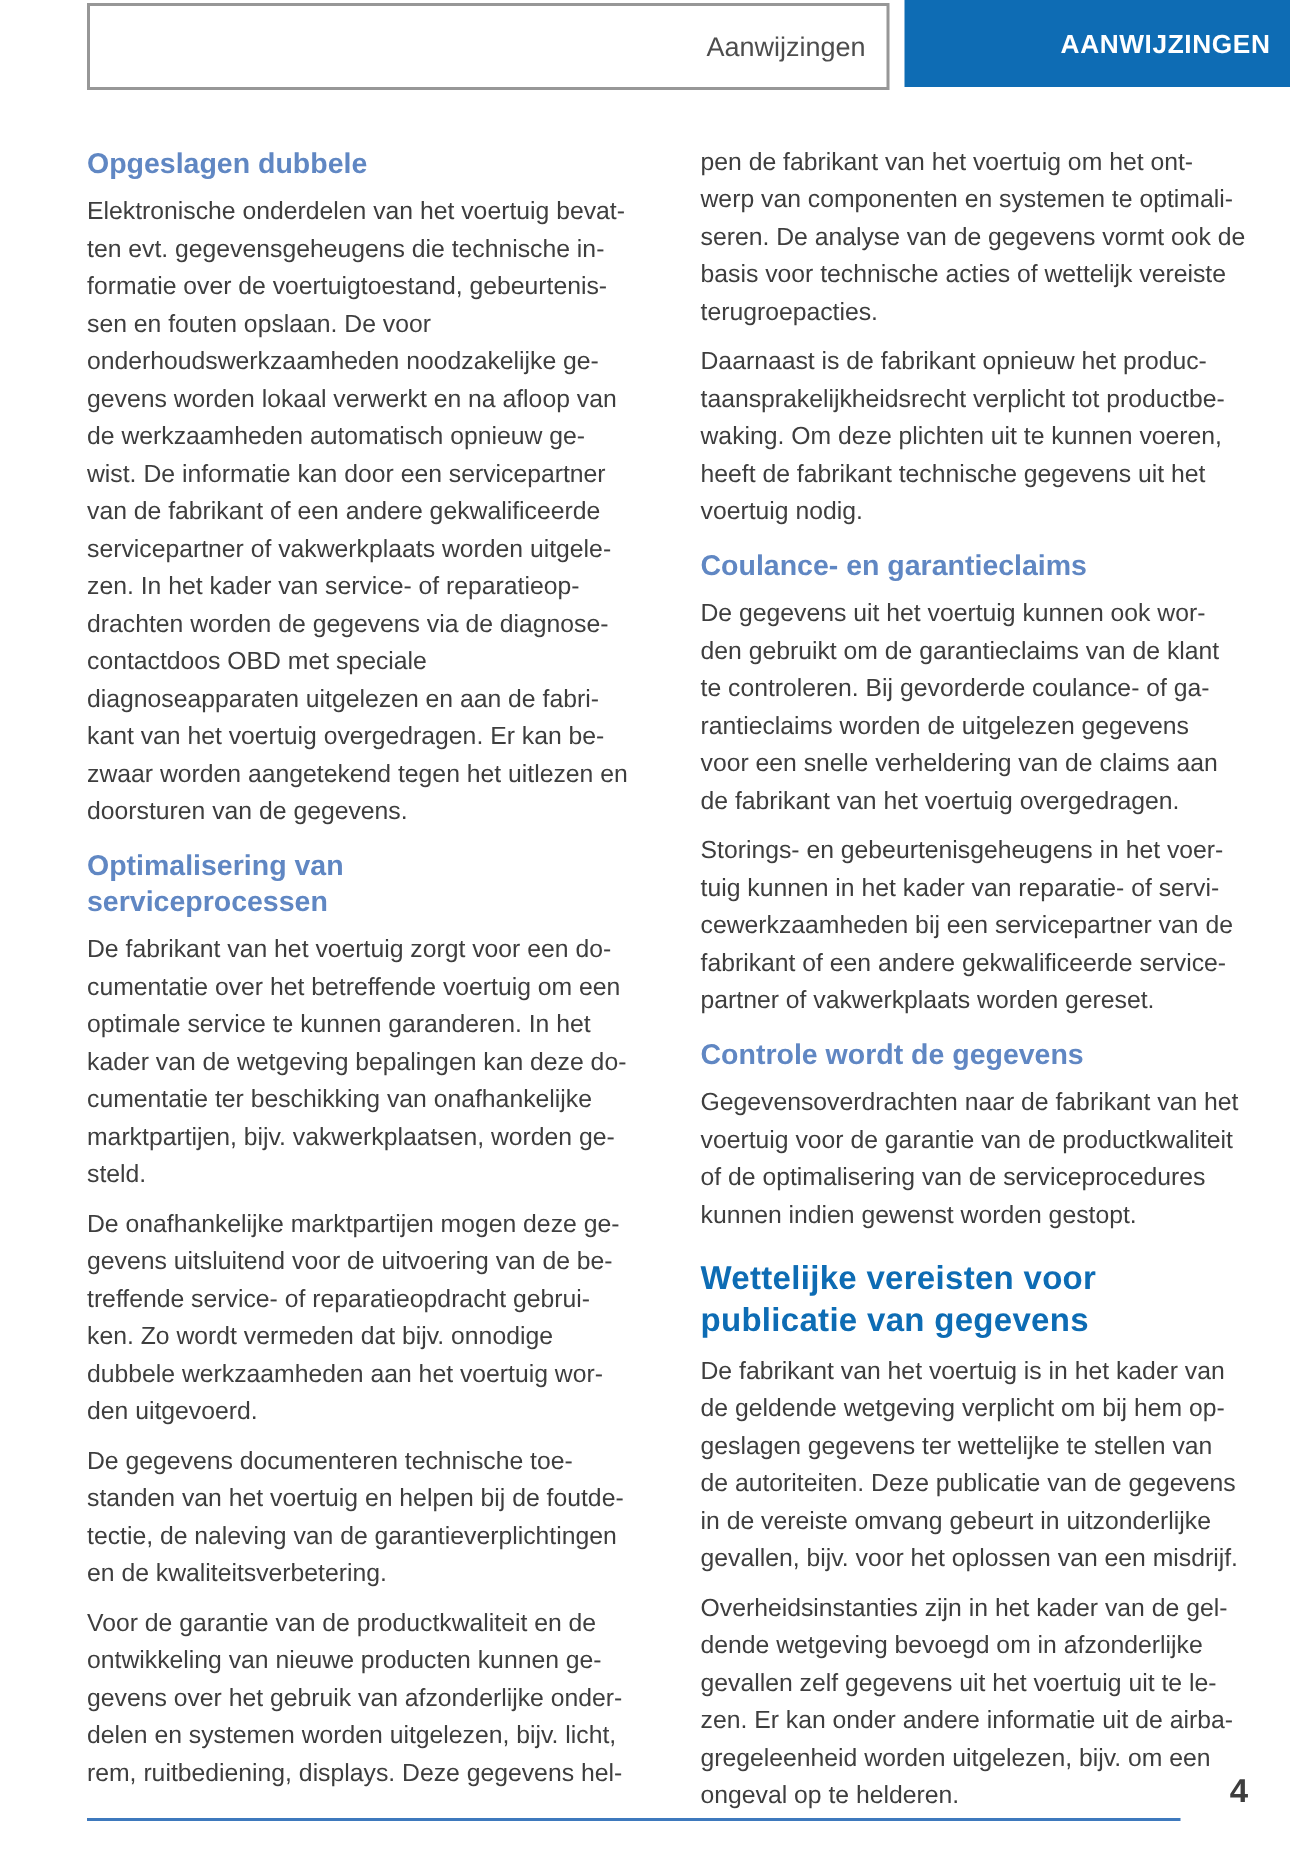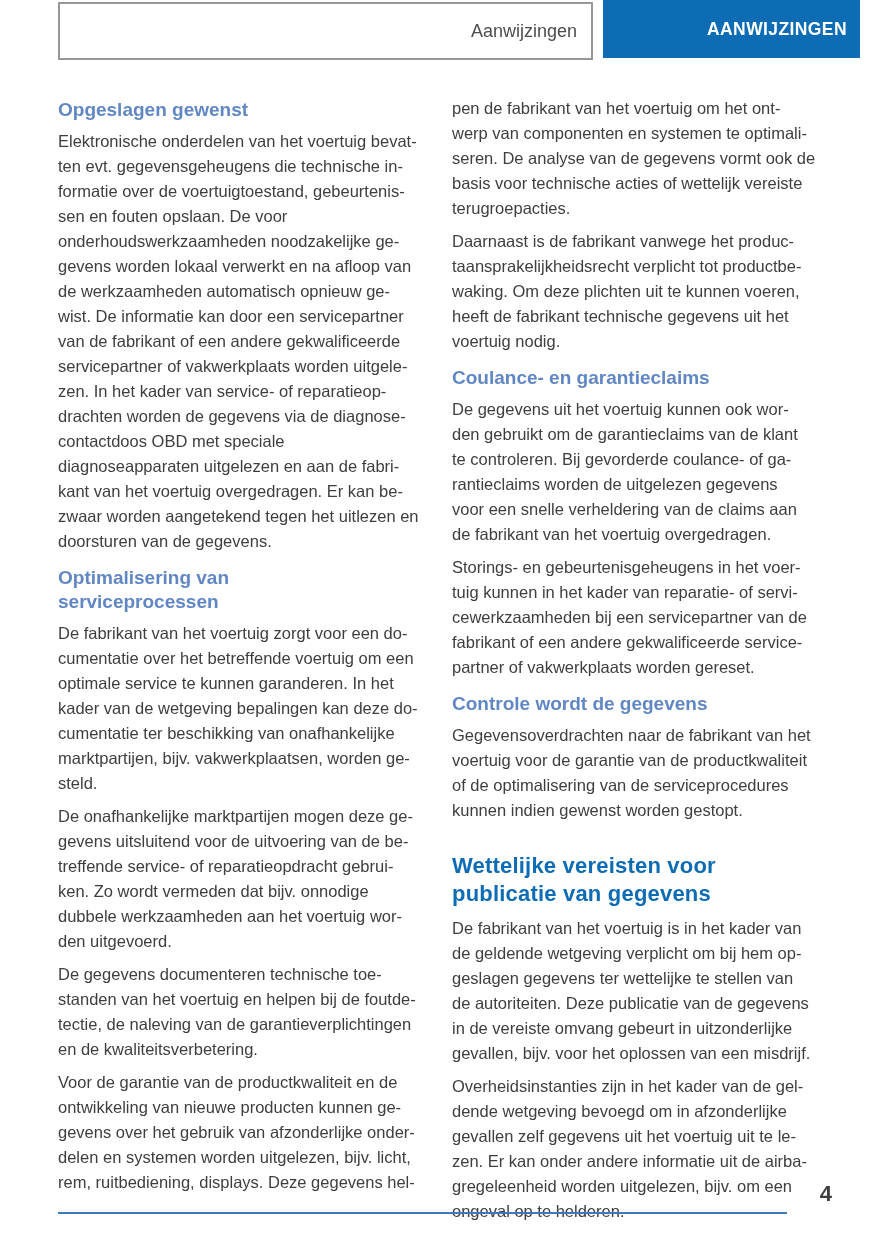--- a/index.html
+++ b/index.html
@@ -43,21 +43,21 @@
     font-weight: bold;
     letter-spacing: 0.4px;
   }
   
   .col {
     position: absolute;
     top: 96px;
     width: 390px;
   }
   .col-left  { left: 58px; }
-  .col-right { left: 452px; }
+  .col-right { left: 467px; }
   .body {
     white-space: pre-line;
     font-size: 16.5px;
     line-height: 25px;
     color: #3e3e3e;
     margin: 0 0 8px 0;
   }
   .section-heading {
     white-space: pre-line;
     color: #6087c3;
@@ -66,21 +66,21 @@
     font-weight: bold;
     margin: 12px 0 7px 0;
   }
   .section-heading:first-child { margin-top: 2px; }
   .chapter-heading {
     white-space: pre-line;
     color: #0d6cb4;
     font-size: 22px;
     line-height: 28px;
     font-weight: bold;
-    margin: 29px 0 8px 0;
+    margin: 15px 0 8px 0;
     letter-spacing: 0.2px;
   }
   
   .footer-rule {
     position: absolute;
     left: 58px; top: 1212px;
     width: 729px; height: 2px;
     background: #3e79bd;
   }
   .page-number {
@@ -101,21 +101,21 @@
       <span class="tab-label">Aanwijzingen</span>
     </div>
     <div class="chapter-box">
       <span class="chapter-label">AANWIJZINGEN</span>
     </div>
   </header>
 
   <main>
 
     <section class="col col-left">
-      <h2 class="section-heading">Opgeslagen gewenst</h2>
+      <h2 class="section-heading">Opgeslagen dubbele</h2>
       <p class="body">Elektronische onderdelen van het voertuig bevat-
 ten evt. gegevensgeheugens die technische in-
 formatie over de voertuigtoestand, gebeurtenis-
 sen en fouten opslaan. De voor
 onderhoudswerkzaamheden noodzakelijke ge-
 gevens worden lokaal verwerkt en na afloop van
 de werkzaamheden automatisch opnieuw ge-
 wist. De informatie kan door een servicepartner
 van de fabrikant of een andere gekwalificeerde
 servicepartner of vakwerkplaats worden uitgele-
@@ -151,21 +151,21 @@
 delen en systemen worden uitgelezen, bijv. licht,
 rem, ruitbediening, displays. Deze gegevens hel-</p>
     </section>
 
     <section class="col col-right">
       <p class="body">pen de fabrikant van het voertuig om het ont-
 werp van componenten en systemen te optimali-
 seren. De analyse van de gegevens vormt ook de
 basis voor technische acties of wettelijk vereiste
 terugroepacties.</p>
-      <p class="body">Daarnaast is de fabrikant vanwege het produc-
+      <p class="body">Daarnaast is de fabrikant opnieuw het produc-
 taansprakelijkheidsrecht verplicht tot productbe-
 waking. Om deze plichten uit te kunnen voeren,
 heeft de fabrikant technische gegevens uit het
 voertuig nodig.</p>
       <h2 class="section-heading">Coulance- en garantieclaims</h2>
       <p class="body">De gegevens uit het voertuig kunnen ook wor-
 den gebruikt om de garantieclaims van de klant
 te controleren. Bij gevorderde coulance- of ga-
 rantieclaims worden de uitgelezen gegevens
 voor een snelle verheldering van de claims aan

